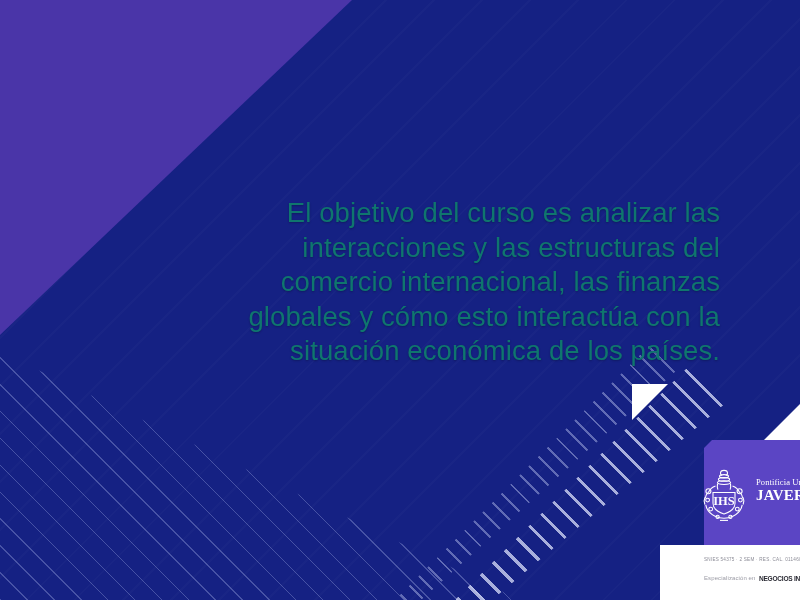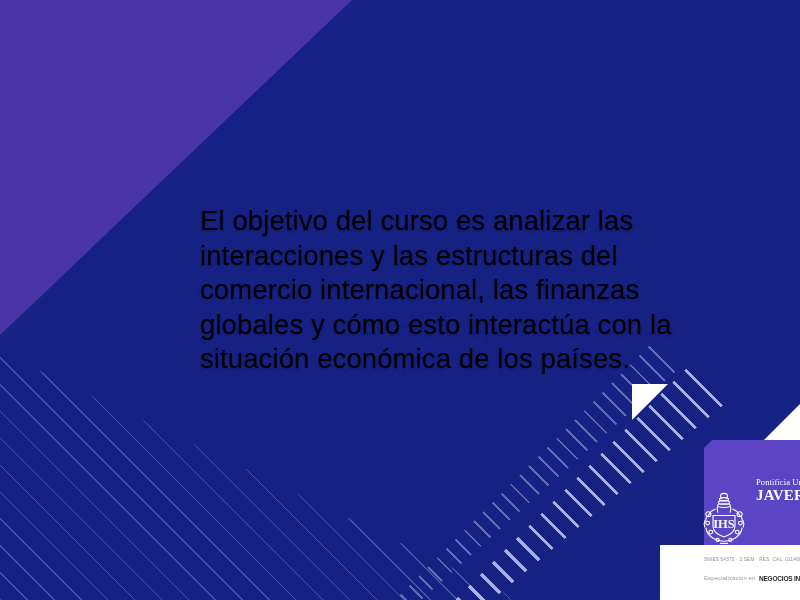--- a/index.html
+++ b/index.html
@@ -112,36 +112,36 @@
     top: 545px;
     width: 140px;
     height: 55px;
     background: #ffffff;
   }
 
   
   .quote {
     position: absolute;
     left: 200px;
-    top: 204px;
+    top: 196px;
     width: 520px;
-    text-align: left;
-    color: #000000;
+    text-align: right;
+    color: #0f766e;
     font-size: 27.5px;
     line-height: 34.5px;
     letter-spacing: .1px;
     white-space: pre-line;
     text-shadow: 0 1px 2px rgba(0,0,0,.25);
   }
 
   
   .crest-wrap {
     position: absolute;
     left: 696px;
-    top: 490px;
+    top: 467px;
     width: 56px;
     height: 58px;
   }
   .crest-wrap svg { display: block; }
 
   .brand-text {
     position: absolute;
     left: 756px;
     top: 478px;
     width: 70px;

